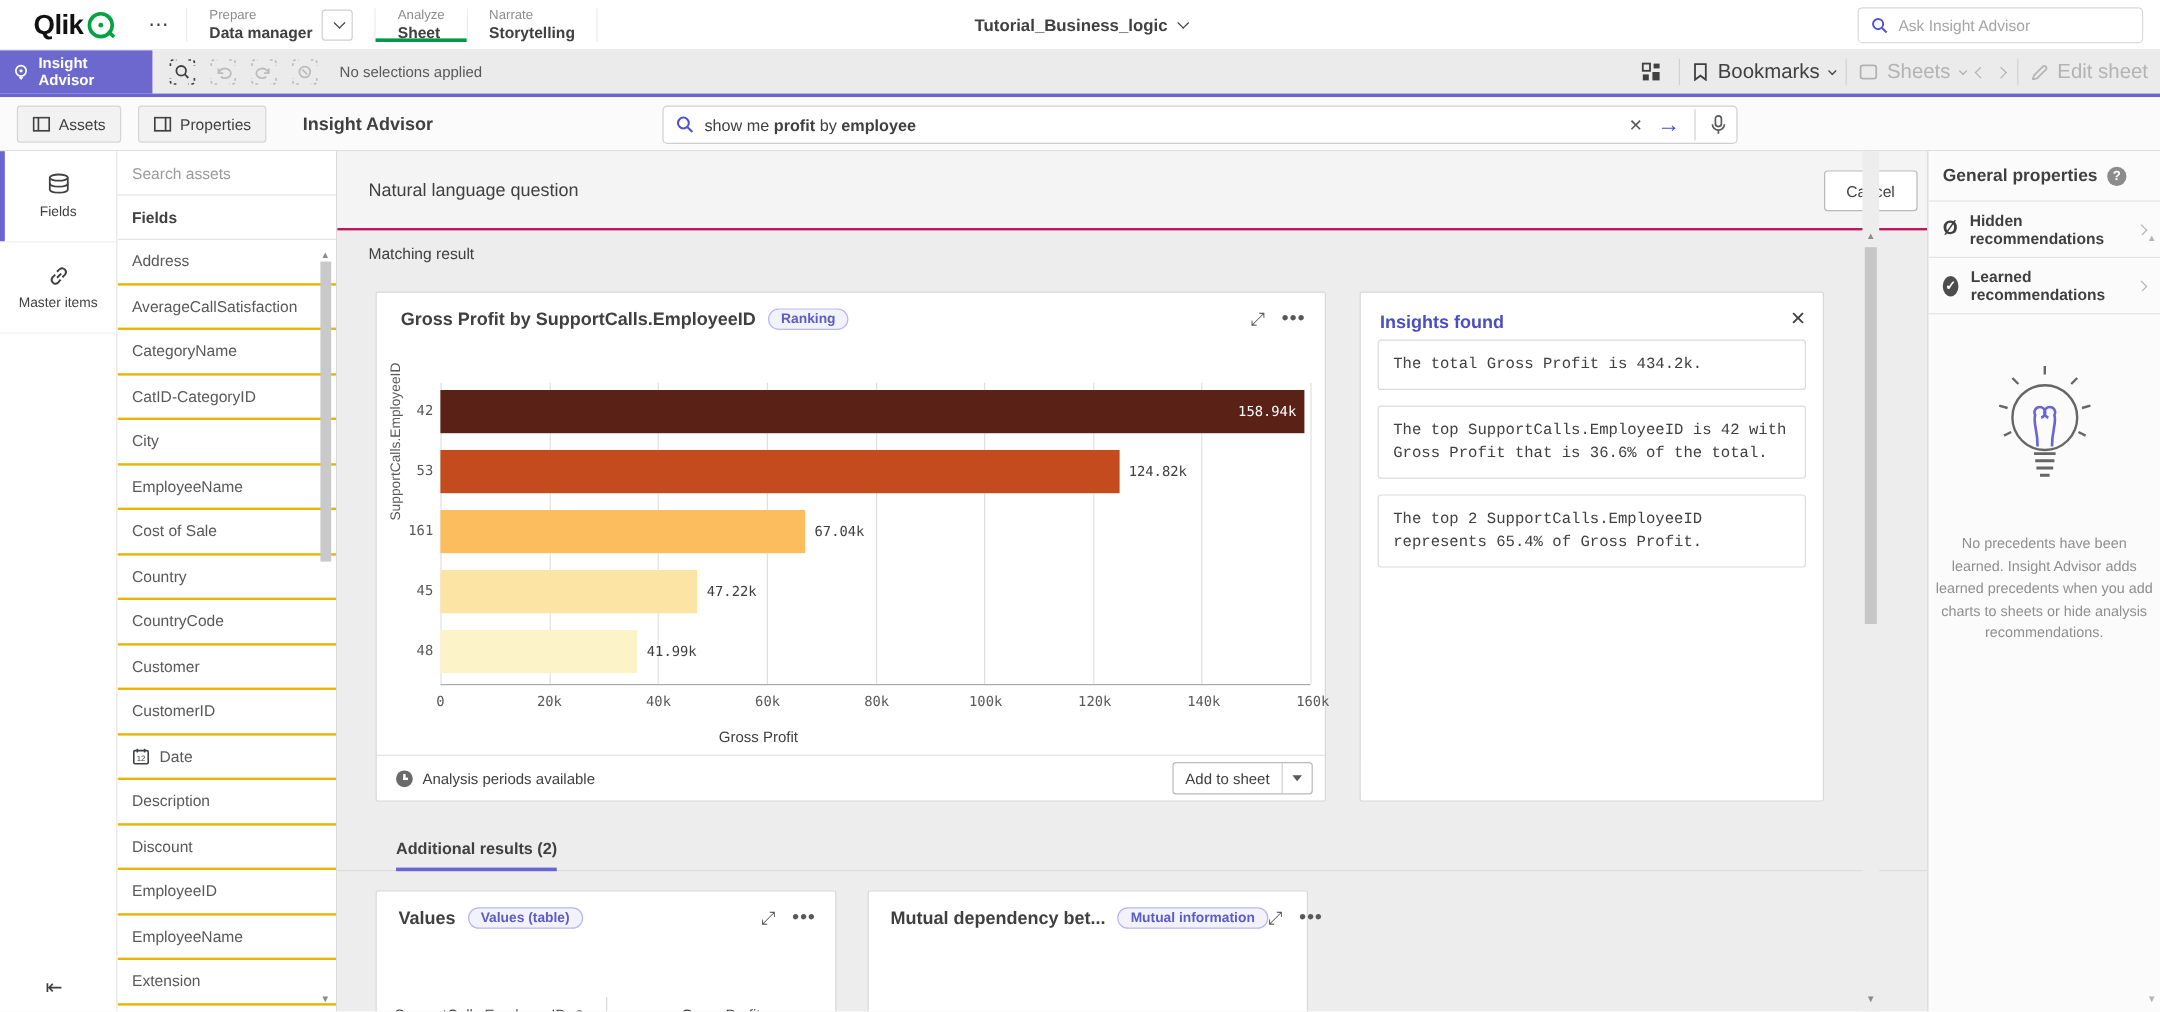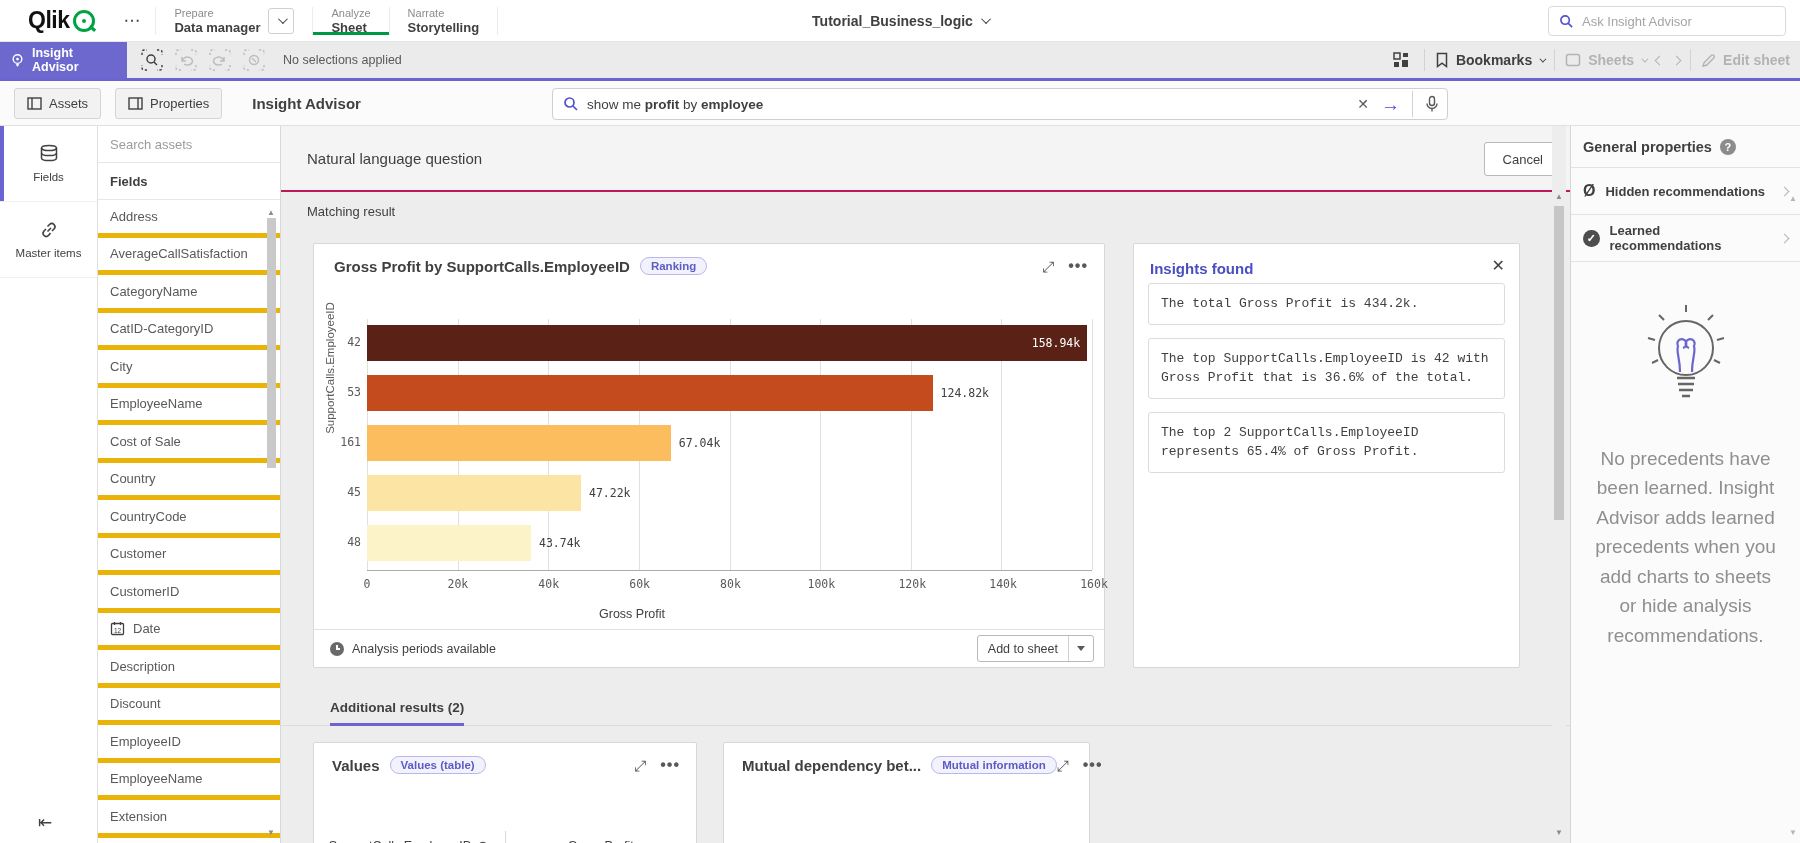--- a/index.html
+++ b/index.html
@@ -36,21 +36,21 @@
   .chev.sm { width:5px; height:5px; }
 
   
   .seltoolbar { height:39px; background:#ebebeb; border-bottom:3px solid #6a65d0; display:flex; align-items:center; position:relative; }
   .ia-btn { height:36px; width:127px; background:#6c68cd; color:#fff; display:flex; align-items:center; gap:7px;
     padding:0 10px; font-size:12.5px; font-weight:700; cursor:pointer; }
   .selicons { display:flex; align-items:center; gap:8px; margin-left:12px; }
   .selicon { width:26px; height:26px; display:flex; align-items:center; justify-content:center; cursor:pointer; }
   .nosel { font-size:12.5px; color:#595959; margin-left:16px; }
   .toolbar-right { position:absolute; right:10px; top:0; height:36px; display:flex; align-items:center; gap:10px; }
-  .tb-group { display:flex; align-items:center; gap:7px; font-size:14px; font-weight:700; color:#404040; cursor:pointer; }
+  .tb-group { display:flex; align-items:center; gap:7px; font-size:17px; font-weight:400; color:#404040; cursor:pointer; }
   .tb-group.disabled { color:#b3b3b3; cursor:default; }
   .vsep { width:1px; height:22px; background:#d2d2d2; }
 
   
   .subheader { height:45px; background:#fbfbfb; border-bottom:1px solid #e0e0e0; position:relative; display:flex; align-items:center; }
   .panel-btn { height:31px; display:flex; align-items:center; gap:7px; background:#f2f2f2; border:1px solid #d5d5d5;
     border-radius:3px; font-size:13px; color:#404040; padding:0 12px; margin-left:14px; cursor:pointer; }
   .sub-title { font-size:15px; font-weight:700; color:#404040; margin-left:30px; }
   .nlq-bar { position:absolute; left:552px; top:7px; width:896px; height:32px; background:#fff; border:1px solid #cfcfcf;
     border-radius:4px; display:flex; align-items:center; padding:0 8px 0 10px; }
@@ -68,21 +68,21 @@
     font-size:11.5px; color:#404040; border-bottom:1px solid #f0f0f0; cursor:pointer; position:relative; }
   .rail-item.active::before { content:""; position:absolute; left:0; top:0; bottom:0; width:4px; background:#6a65d0; }
   .rail-collapse { position:absolute; left:38px; bottom:10px; font-size:17px; color:#404040; cursor:pointer; }
 
   
   .assetpanel { width:183px; background:#fff; border-right:1px solid #d9d9d9; position:relative; flex:none; overflow:hidden; }
   .asearch { height:37px; border-bottom:1px solid #e6e6e6; display:flex; align-items:center; padding:0 12px;
     font-size:13px; color:#9b9b9b; }
   .asec { height:37px; border-bottom:1px solid #e6e6e6; display:flex; align-items:center; padding:0 12px;
     font-size:13px; font-weight:700; color:#404040; }
-  .fitem { height:37.5px; border-bottom:5px solid #eab308; display:flex; align-items:center; gap:8px; padding:0 12px;
+  .fitem { height:37.5px; border-bottom:2px solid #eab308; display:flex; align-items:center; gap:8px; padding:0 12px;
     font-size:13px; color:#595959; cursor:pointer; }
   .apanel-scroll { position:absolute; right:3px; top:82px; bottom:6px; width:10px; }
   .apanel-scroll .thumb { position:absolute; top:10px; left:0; width:9px; height:250px; background:#c9c9c9; }
   .sarrow { color:#8c8c8c; font-size:8px; position:absolute; left:0; }
 
   
   .main { flex:1; background:#ededed; position:relative; overflow:hidden; }
   .nlqstrip { height:66px; background:#f4f4f4; border-bottom:2px solid #be185d; display:flex; align-items:center;
     padding-left:26px; position:relative; }
   .nlqstrip .htext { font-size:15px; color:#404040; }
@@ -143,33 +143,33 @@
   .vth { flex:1; display:flex; align-items:flex-end; justify-content:center; gap:6px; padding-bottom:4px; height:26px; }
   .vth + .vth { border-left:1px solid #d8d8d8; }
 
   
   .main-scroll { position:absolute; left:1552px; top:0; bottom:0; width:14px; background:#ededed; }
   .main-scroll .thumb { position:absolute; left:2px; top:80px; width:10px; height:314px; background:#c6c6c6; }
   .main-scroll .up { position:absolute; top:66px; left:3px; font-size:8px; color:#8c8c8c; }
   .main-scroll .dn { position:absolute; bottom:6px; left:3px; font-size:8px; color:#8c8c8c; }
 
   
-  .rightpanel { width:230px; flex:none; background:#fbfbfb; border-left:1px solid #d6d6d6; position:relative; }
+  .rightpanel { width:194px; flex:none; background:#fbfbfb; border-left:1px solid #d6d6d6; position:relative; }
   .rp-head { height:42px; display:flex; align-items:center; gap:8px; padding:0 12px; border-bottom:1px solid #e3e3e3;
     font-size:14.5px; font-weight:700; color:#404040; }
   .help-dot { width:16px; height:16px; border-radius:50%; background:#8c8c8c; color:#fff; font-size:11px; font-weight:700;
     display:flex; align-items:center; justify-content:center; cursor:pointer; }
   .rp-row { height:47px; display:flex; align-items:center; gap:10px; padding:0 12px; border-bottom:1px solid #e3e3e3;
     font-size:13px; font-weight:700; color:#404040; cursor:pointer; }
   .rp-row .chev { margin-left:auto; }
   .eye-slash { font-size:16px; font-weight:700; color:#404040; }
   .check-circle { width:17px; height:17px; border-radius:50%; background:#4d4d4d; color:#fff; font-size:11px;
     display:flex; align-items:center; justify-content:center; }
   .rp-empty { position:absolute; left:0; right:0; top:174px; text-align:center; }
-  .rp-empty-text { margin:22px auto 0; width:182px; font-size:19px; line-height:1.55; color:#8f8f8f; }
+  .rp-empty-text { margin:22px auto 0; width:182px; font-size:12px; line-height:1.55; color:#8f8f8f; }
   .rp-scroll-up { position:absolute; right:3px; top:68px; font-size:8px; color:#b5b5b5; }
   .rp-scroll-dn { position:absolute; right:3px; bottom:6px; font-size:8px; color:#b5b5b5; }
 
   svg { display:block; }
 </style>
 </head>
 <body>
 
 <div class="topbar">
   <div class="logo">
@@ -460,21 +460,21 @@
             <span class="bval" style="left: calc(41.9% + 8px);">67.04k</span>
           </div>
           <div class="brow" style="top: 156px;">
             <span class="ylab">45</span>
             <div class="bbar" style="width: 29.5125%; background: rgb(252, 228, 164);"></div>
             <span class="bval" style="left: calc(29.5125% + 8px);">47.22k</span>
           </div>
           <div class="brow" style="top: 206px;">
             <span class="ylab">48</span>
             <div class="bbar" style="width: 22.6187%; background: rgb(253, 243, 201);"></div>
-            <span class="bval" style="left: calc(22.6188% + 8px);">43.74k</span>
+            <span class="bval" style="left: calc(22.6188% + 8px);">41.99k</span>
           </div>
         </div>
 
       <div class="xlabel">Gross Profit</div>
       <div class="chart-footer">
         <span class="afoot">
           <span class="clock"></span>
           <span>Analysis periods available</span>
         </span>
         <span class="addsheet">

